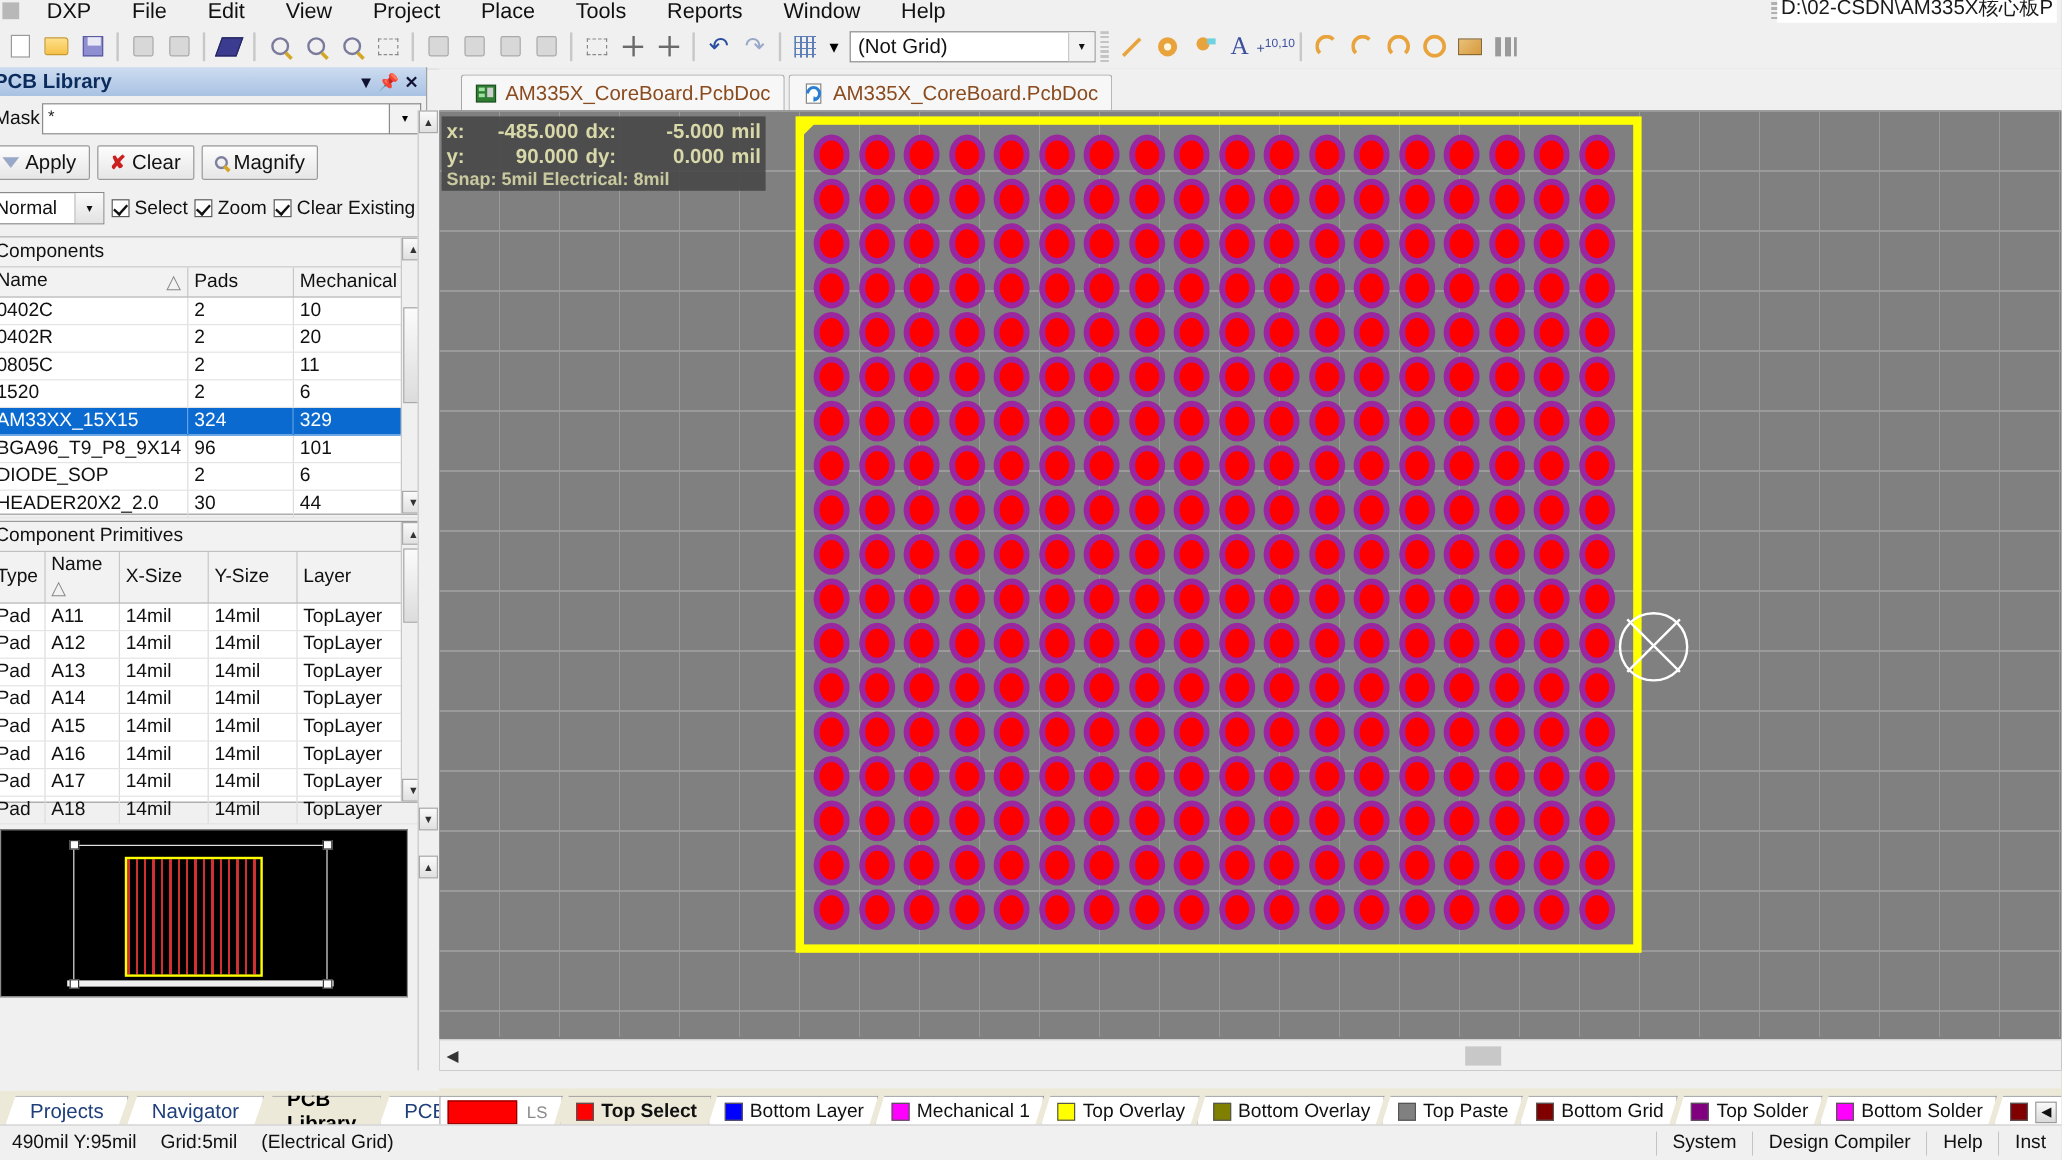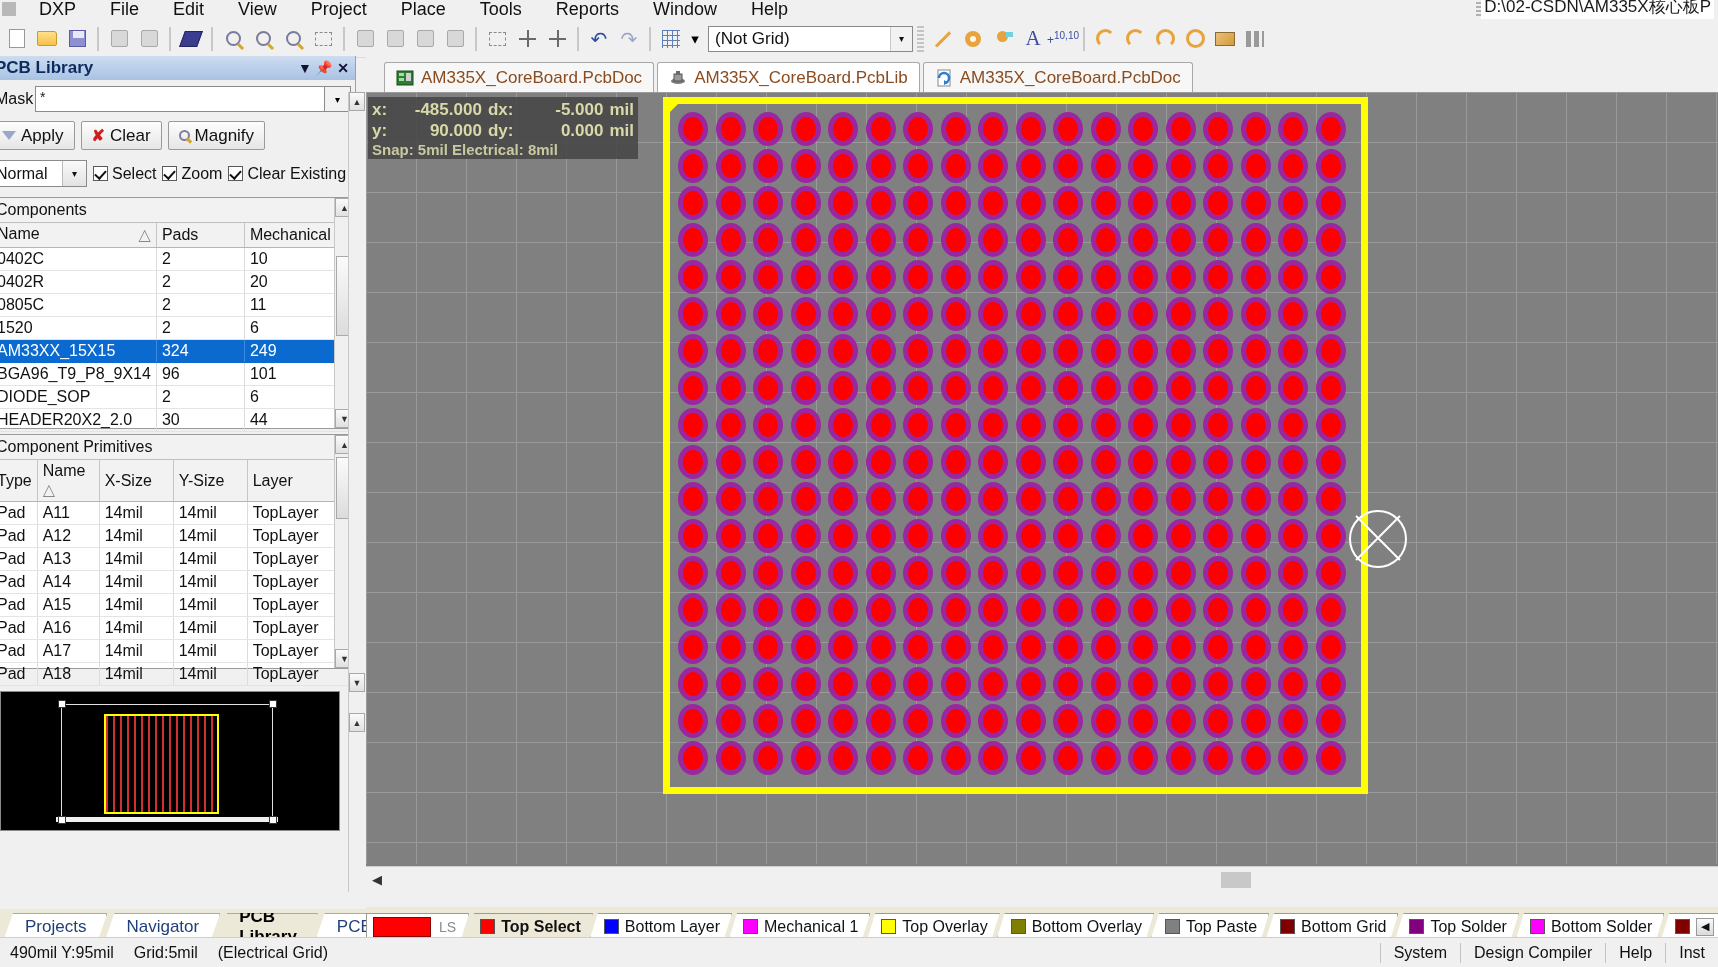--- a/index.html
+++ b/index.html
@@ -519,21 +519,21 @@
               <td>11</td>
             </tr>
           <tr>
               <td>1520</td>
               <td>2</td>
               <td>6</td>
             </tr>
           <tr class="sel">
               <td>AM33XX_15X15</td>
               <td>324</td>
-              <td>249</td>
+              <td>329</td>
             </tr>
           <tr>
               <td>BGA96_T9_P8_9X14</td>
               <td>96</td>
               <td>101</td>
             </tr>
           <tr>
               <td>DIODE_SOP</td>
               <td>2</td>
               <td>6</td>
@@ -652,30 +652,20 @@
     <div class="dtab">
       <span class="dt-ico">
         <svg width="18" height="18" viewBox="0 0 18 18">
             <rect x="1" y="2" width="16" height="14" fill="#2f7d32" stroke="#1b4d1e"></rect>
             <rect x="3" y="4" width="5" height="3" fill="#9fe0a2"></rect>
             <rect x="3" y="9" width="5" height="3" fill="#9fe0a2"></rect>
             <rect x="10" y="4" width="5" height="8" fill="#cfcfcf"></rect>
           </svg>
       </span>
       <span>AM335X_CoreBoard.PcbDoc</span>
-    </div>
-    <div class="dtab active">
-      <span class="dt-ico">
-        <svg width="18" height="18" viewBox="0 0 18 18">
-            <ellipse cx="9" cy="12" rx="7" ry="3" fill="#7a7a7a"></ellipse>
-            <rect x="5" y="5" width="8" height="7" fill="#9a9a9a" stroke="#555"></rect>
-            <rect x="7" y="2" width="4" height="4" fill="#6a6a6a"></rect>
-          </svg>
-      </span>
-      <span>AM335X_CoreBoard.PcbLib</span>
     </div>
     <div class="dtab">
       <span class="dt-ico">
         <svg width="18" height="18" viewBox="0 0 18 18">
             <rect x="3" y="1" width="12" height="16" fill="#fff" stroke="#888"></rect>
             <path d="M4 9 a5 5 0 1 1 5 5" fill="none" stroke="#2a7fd4" stroke-width="2.5"></path>
             <path d="M9 11 l0 5 l4 -2 z" fill="#2a7fd4"></path>
           </svg>
       </span>
       <span>AM335X_CoreBoard.PcbDoc</span>

